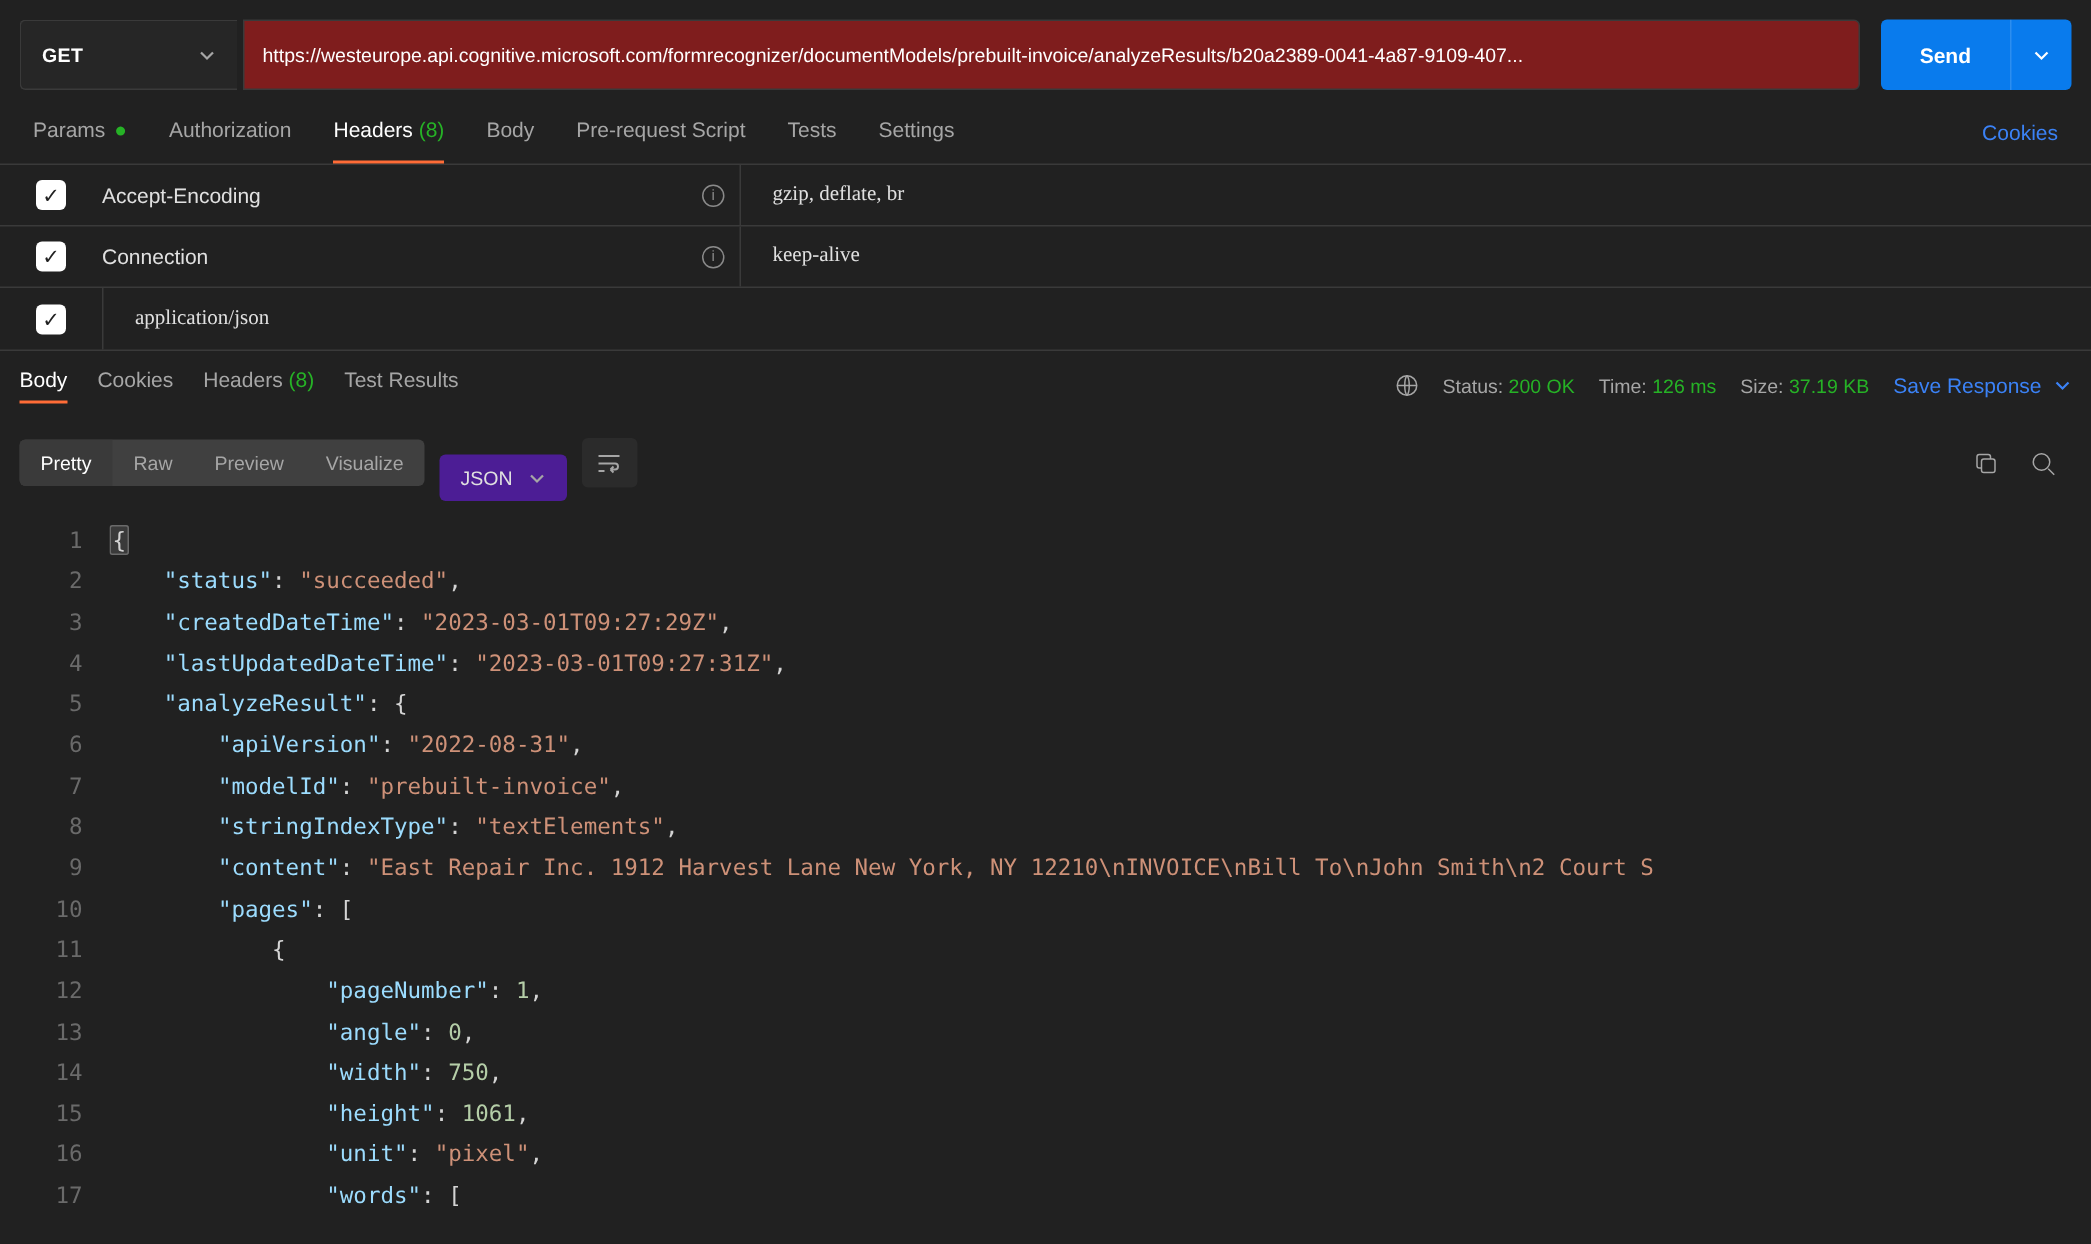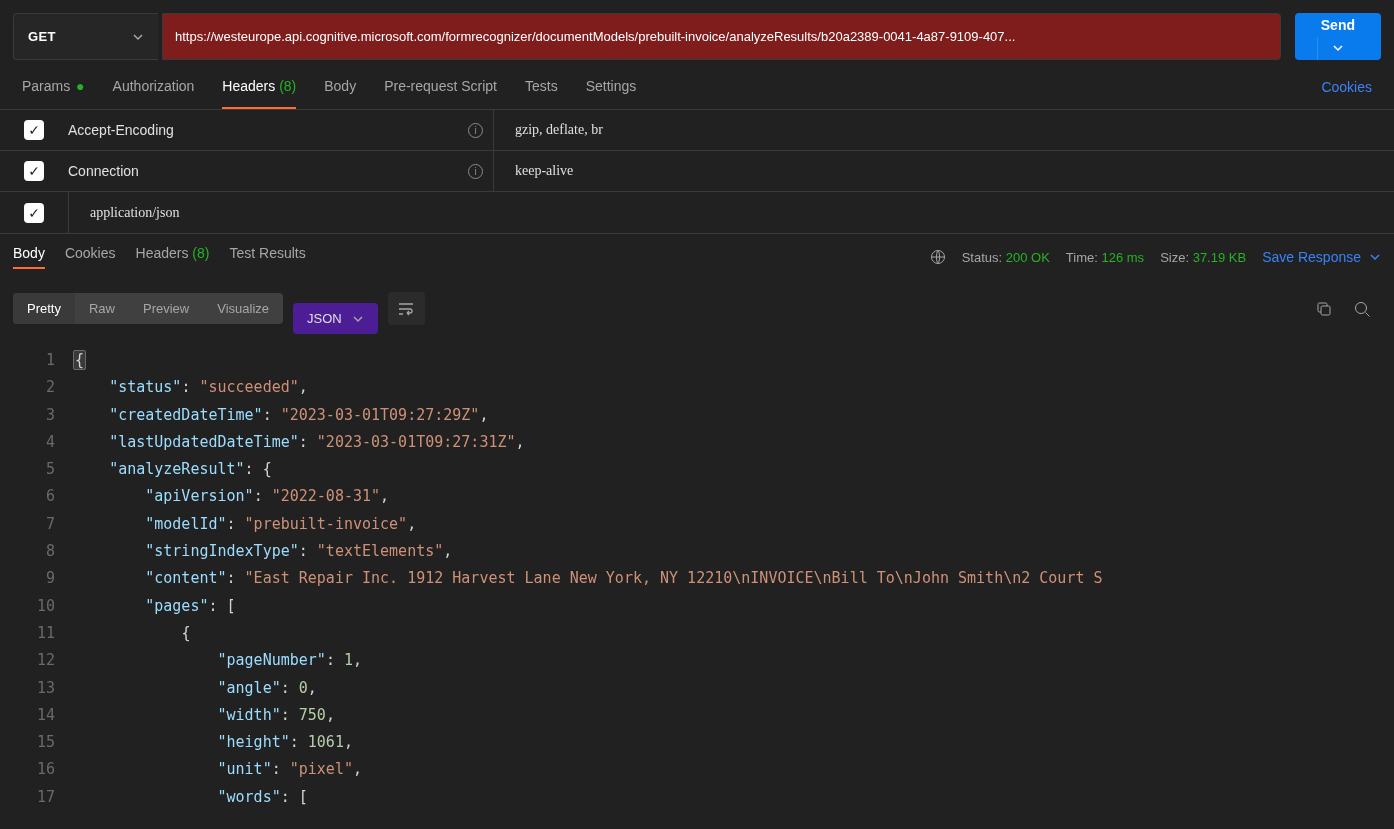--- a/index.html
+++ b/index.html
@@ -49,21 +49,20 @@
   overflow: hidden;
   white-space: nowrap;
 }
 .send-btn {
   display: flex;
   align-items: center;
   margin-left: 10px;
   background: #097BED;
   border-radius: 4px;
   overflow: hidden;
-  flex-direction: column;
 }
 .send-main {
   padding: 0 26px;
   color: #fff;
   font-weight: 600;
   font-size: 14px;
   height: 100%;
   display: flex;
   align-items: center;
 }
@@ -71,21 +70,21 @@
   padding: 0 14px;
   border-left: 1px solid rgba(255,255,255,0.15);
   height: 100%;
   display: flex;
   align-items: center;
 }
 
 
 .req-tabs {
   display: flex;
-  align-items: center;
+  align-items: flex-end;
   padding: 18px 22px 0 22px;
   border-bottom: 1px solid #3a3a3a;
 }
 .req-tab {
   padding: 0 0 13px 0;
   margin-right: 28px;
   color: #a6a6a6;
   font-size: 14px;
   cursor: pointer;
   border-bottom: 2px solid transparent;

